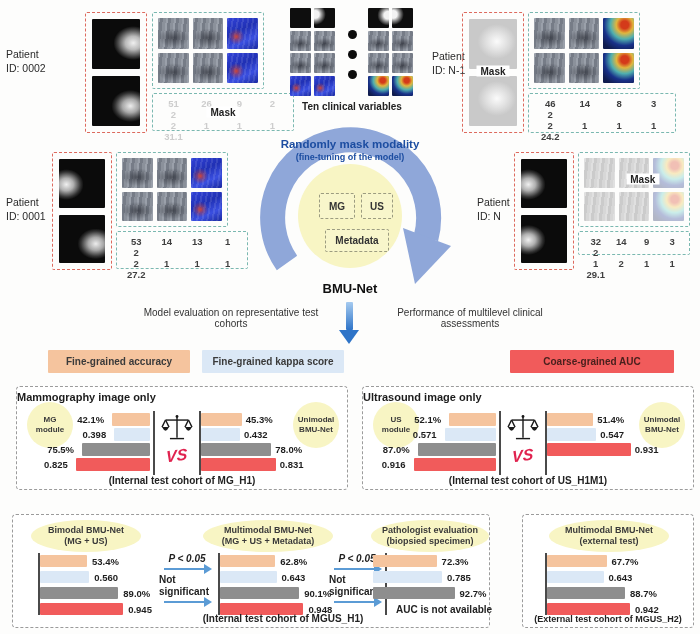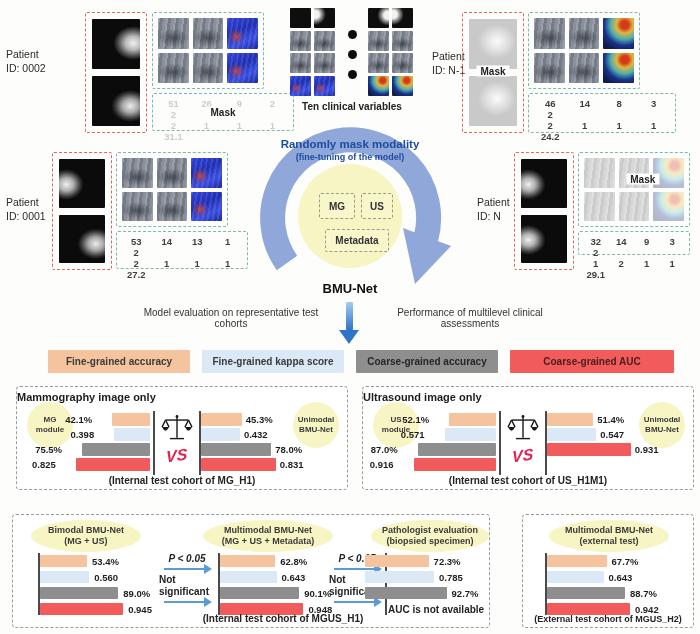--- a/index.html
+++ b/index.html
@@ -60,21 +60,21 @@
 
   
   .panel{border:1.5px dashed #9b9b9b;border-radius:4px;box-sizing:border-box;background:#fff;}
   .ptitle{font-size:11px;font-weight:700;color:#1c1c1c;text-align:left;width:100%;}
   .pcaption{font-size:10px;font-weight:600;color:#222;text-align:center;width:100%;}
   .badge{border-radius:50%;background:#f8f5c4;display:flex;flex-direction:column;align-items:center;justify-content:center;
          font-size:8px;font-weight:700;color:#3a3a3a;line-height:1.2;text-align:center;}
   .vline{width:2px;background:#4a4a4a;}
   .bar{height:13px;border-radius:1px;flex:0 0 auto;}
   .blabel{font-size:9.5px;font-weight:700;color:#1e1e1e;white-space:nowrap;}
-  .mrowL{display:flex;justify-content:flex-end;align-items:center;gap:20px;height:13px;margin-bottom:2px;}
+  .mrowL{display:flex;justify-content:flex-end;align-items:center;gap:8px;height:13px;margin-bottom:2px;}
   .mrowR{display:flex;justify-content:flex-start;align-items:center;gap:4px;height:13px;margin-bottom:2px;}
   .vs{font-style:italic;font-weight:800;font-size:16px;color:#e0234f;display:inline-block;transform:rotate(-8deg) skewX(-8deg);}
 
   
   .ellipse{border-radius:50%;background:#f8f5c4;display:flex;flex-direction:column;align-items:center;justify-content:center;
            font-size:9px;font-weight:700;color:#3a3a3a;line-height:1.25;text-align:center;}
   .brow{display:flex;align-items:center;gap:5px;height:12px;margin-bottom:4px;}
   .brow .bar{height:12px;}
   .pv{font-style:italic;font-size:10px;font-weight:600;color:#222;text-align:center;}
   .ns{font-size:10px;font-weight:700;color:#222;text-align:left;line-height:1.15;}
@@ -269,21 +269,20 @@
   <div class="abs chip" style="left:325px;top:229px;width:64px;height:23px">Metadata</div>
   <div class="abs modelname" style="left:300px;top:281px;width:100px">BMU-Net</div>
 
   <div class="abs flowtext" style="left:128px;top:307px;width:206px">Model evaluation on representative test cohorts</div>
   <div class="abs flowtext" style="left:372px;top:307px;width:196px">Performance of multilevel clinical assessments</div>
   <div class="abs dstem" style="left:346px;top:302px;height:28px"></div>
   <div class="abs dhead" style="left:339px;top:330px"></div>
 
   <div class="abs lgbox" style="left: 48px; top: 350px; width: 142px; color: rgb(58, 58, 58); background: rgb(245, 196, 158);">Fine-grained accuracy</div>
   <div class="abs lgbox" style="left: 202px; top: 350px; width: 142px; color: rgb(58, 58, 58); background: rgb(219, 232, 246);">Fine-grained kappa score</div>
-  <div class="abs lgbox" style="left: 356px; top: 350px; width: 142px; color: rgb(38, 38, 38); background: rgb(142, 142, 142);">Coarse-grained accuracy</div>
   <div class="abs lgbox" style="left: 510px; top: 350px; width: 164px; color: rgb(74, 32, 29); background: rgb(241, 91, 91);">Coarse-grained AUC</div>
 
   <div class="abs panel" style="left:16px;top:386px;width:332px;height:104px">
     <div class="abs ptitle" style="top:4px">Mammography image only</div>
     <div class="abs badge" style="left:10px;top:15px;width:46px;height:46px">
       <span>MG</span>
       <span>module</span>
     </div>
     <div class="abs badge" style="right:8px;top:15px;width:46px;height:46px">
       <span>Unimodal</span>
@@ -479,21 +478,21 @@
         <div>significant</div>
       </div>
       <div class="harrow"></div>
     </div>
 
     <div class="abs ellipse" style="left:358px;top:5px;width:118px;height:32px">
       <span>Pathologist evaluation</span>
       <span>(biopsied specimen)</span>
     </div>
     <div class="abs vline" style="left:372px;top:38px;height:62px"></div>
-    <div class="abs" style="left:352px;top:40px;width:102px">
+    <div class="abs" style="left:360px;top:40px;width:102px">
       <div class="brow">
           <div class="bar" style="width: 63.624px; background: rgb(245, 196, 158);"></div>
           <span class="blabel">72.3%</span>
         </div>
       <div class="brow">
           <div class="bar" style="width: 69.08px; background: rgb(219, 232, 246);"></div>
           <span class="blabel">0.785</span>
         </div>
       <div class="brow">
           <div class="bar" style="width: 81.576px; background: rgb(142, 142, 142);"></div>

